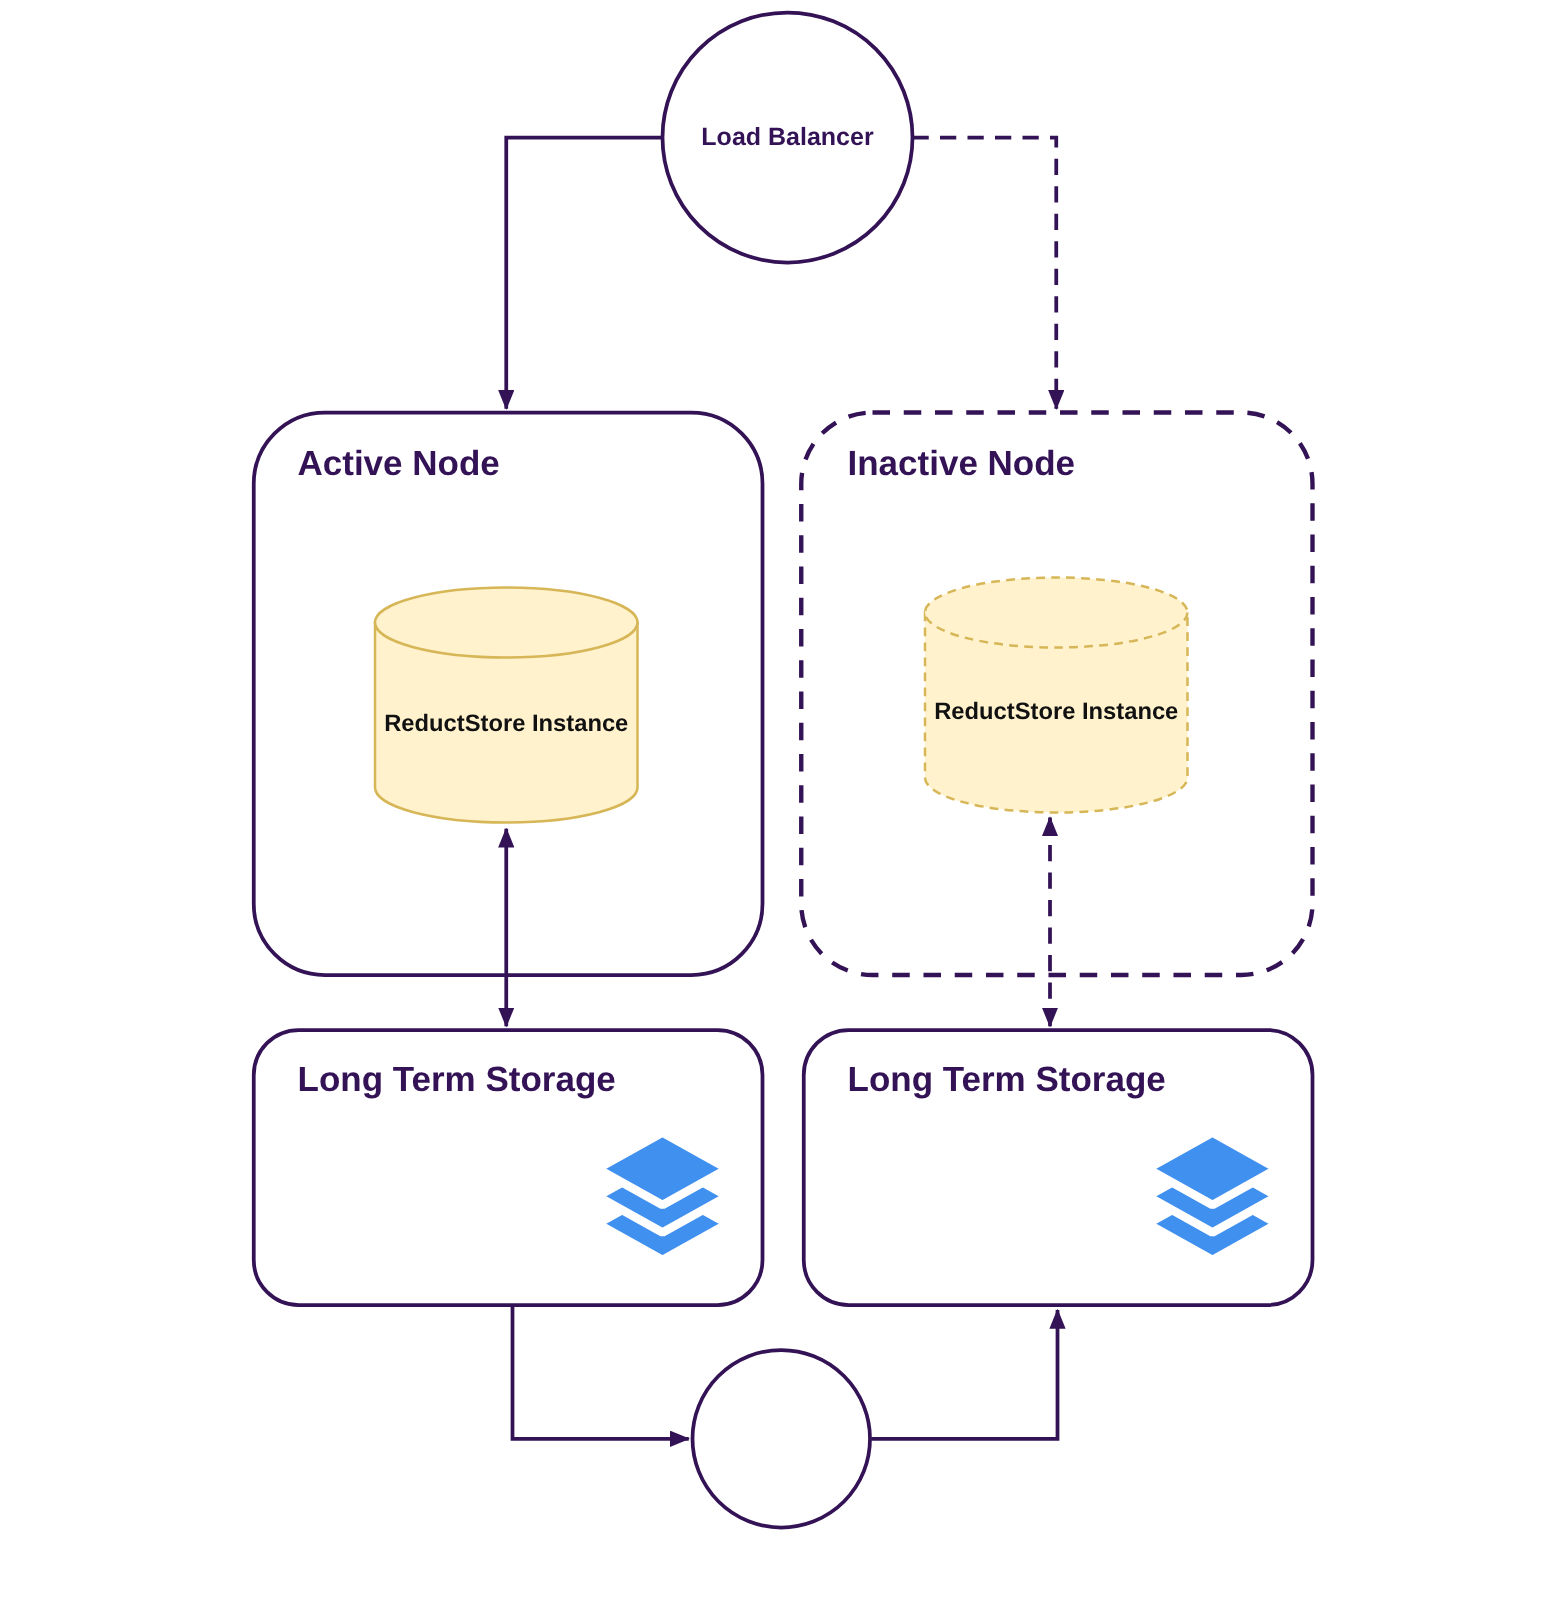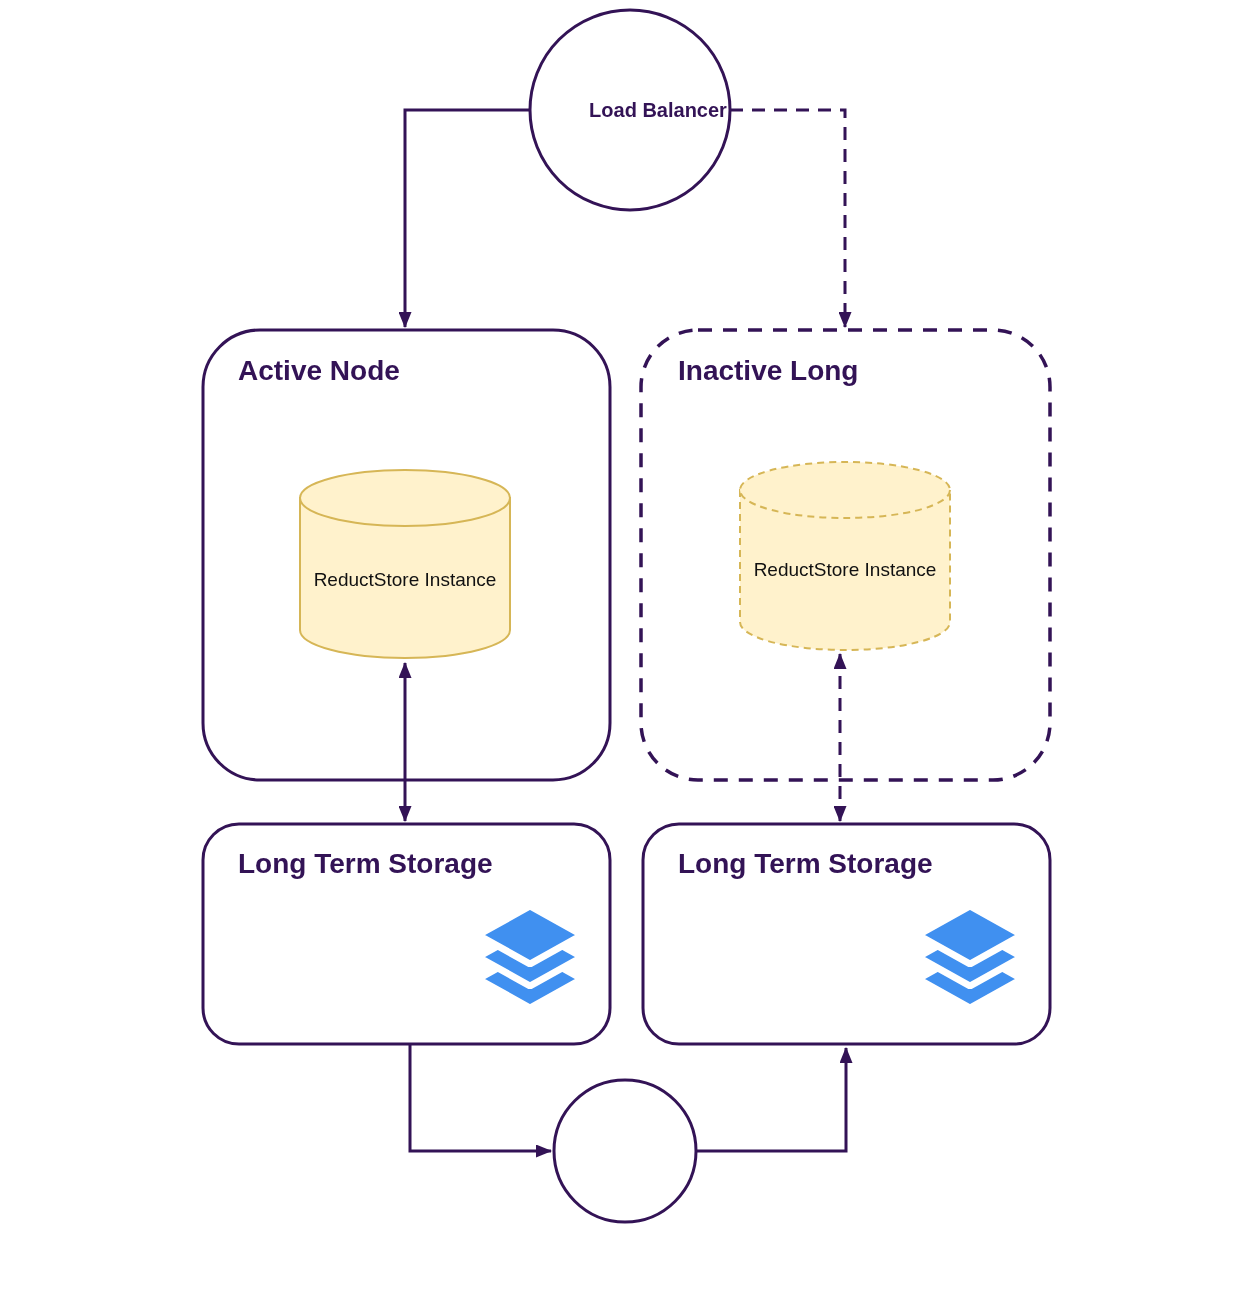--- a/index.html
+++ b/index.html
@@ -52,21 +52,21 @@
     font-size: 20px;
     white-space: nowrap;
     text-align: center;
   }
   .instance-lbl {
     position: absolute;
     display: flex;
     align-items: center;
     justify-content: center;
     color: var(--instance_text);
-    font-weight: normal;
+    font-weight: bold;
     font-size: 19px;
     white-space: nowrap;
     text-align: center;
   }
 </style>
 </head>
 <body>
 
 <div class="stage">
 
@@ -106,25 +106,25 @@
 
     <rect class="rect-node" x="203" y="824" width="407" height="220" rx="36" ry="36"></rect>
     <rect class="rect-node" x="643" y="824" width="407" height="220" rx="36" ry="36"></rect>
 
     <use href="#layers" x="478" y="906"></use>
     <use href="#layers" x="918" y="906"></use>
 
     <circle class="shape-purple" cx="625" cy="1151" r="71"></circle>
   </svg>
 
-  <div class="lbl-center" style="left:548px; top:85px; width:220px; height:50px;">Load Balancer</div>
+  <div class="lbl-center" style="left:520px; top:85px; width:220px; height:50px;">Load Balancer</div>
 
   <div class="lbl" style="left:238px; top:359px;">Active Node</div>
 
-  <div class="lbl" style="left:678px; top:359px;">Inactive Long</div>
+  <div class="lbl" style="left:678px; top:359px;">Inactive Node</div>
 
   <div class="instance-lbl" style="left:300px; top:556px; width:210px; height:48px;">ReductStore Instance</div>
 
   <div class="instance-lbl" style="left:740px; top:546px; width:210px; height:48px;">ReductStore Instance</div>
 
   <div class="lbl" style="left:238px; top:852px;">Long Term Storage</div>
 
   <div class="lbl" style="left:678px; top:852px;">Long Term Storage</div>
 
 </div>

